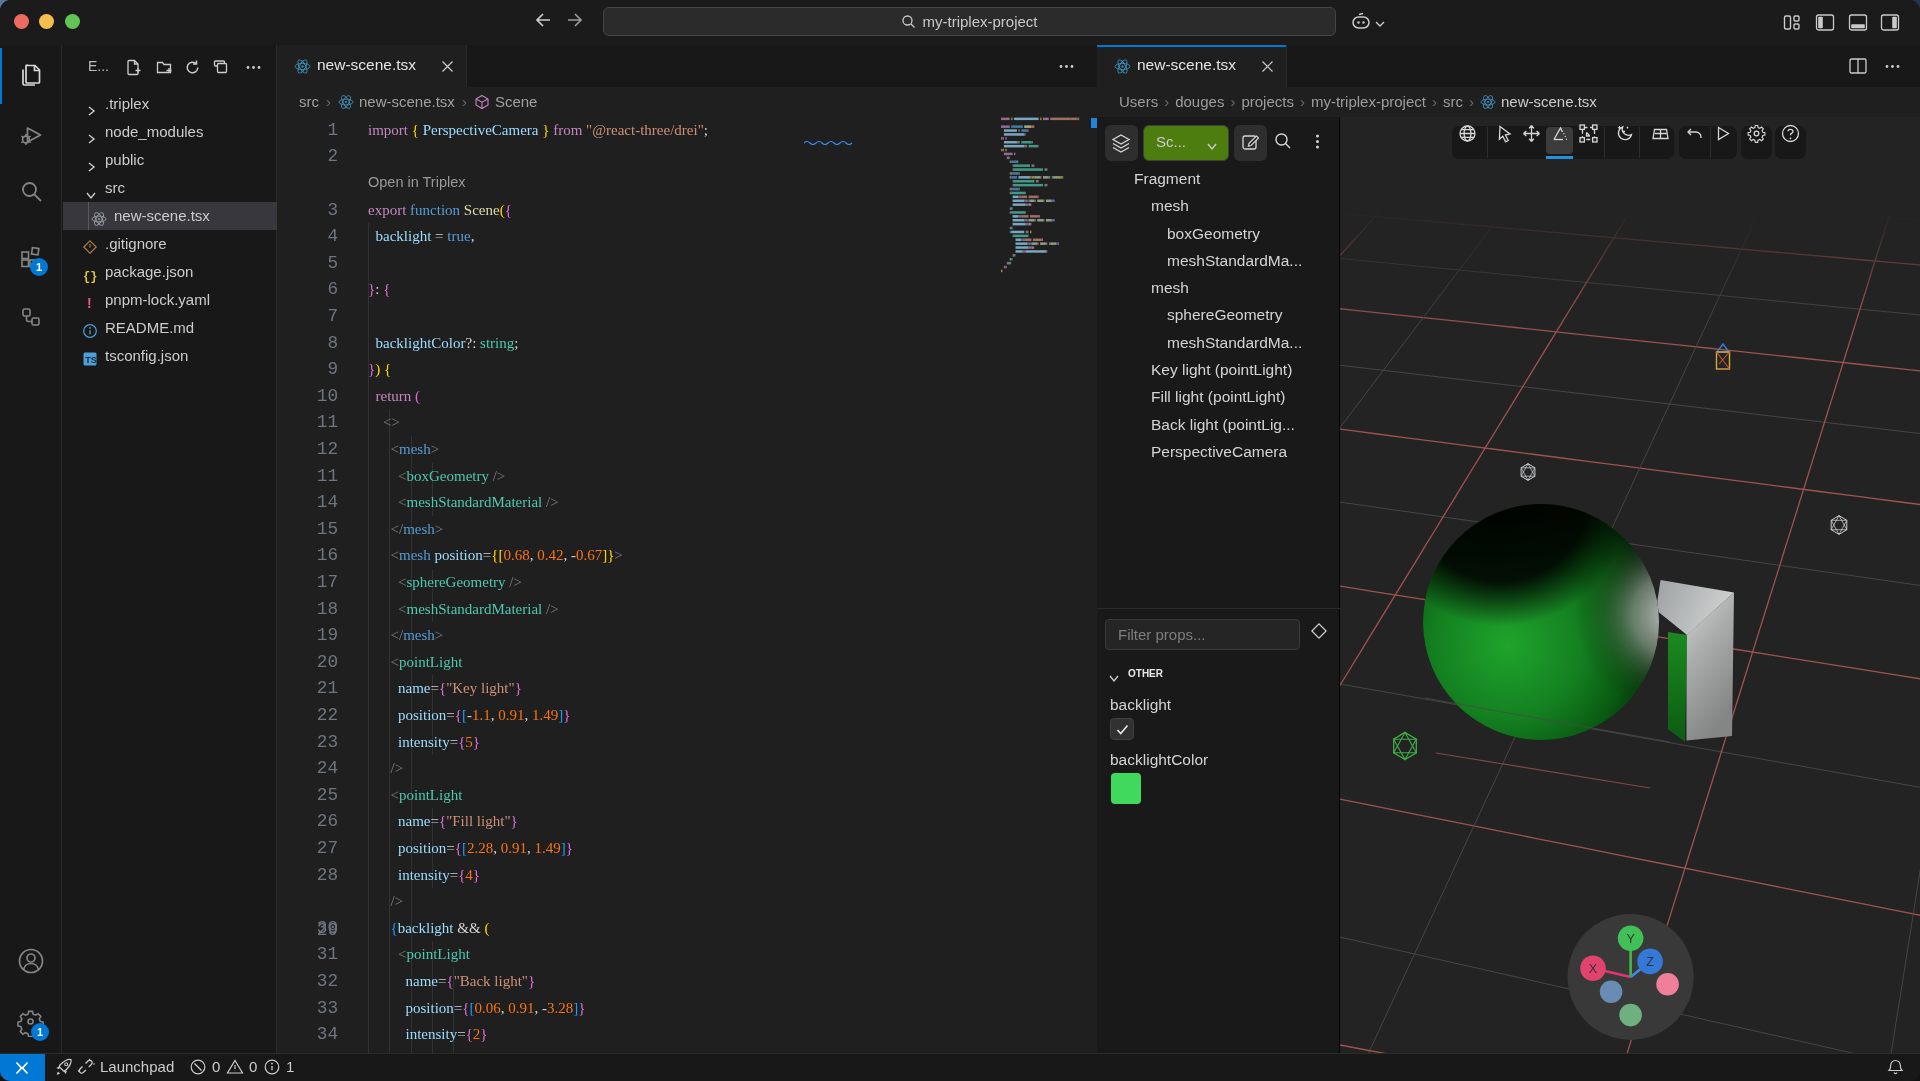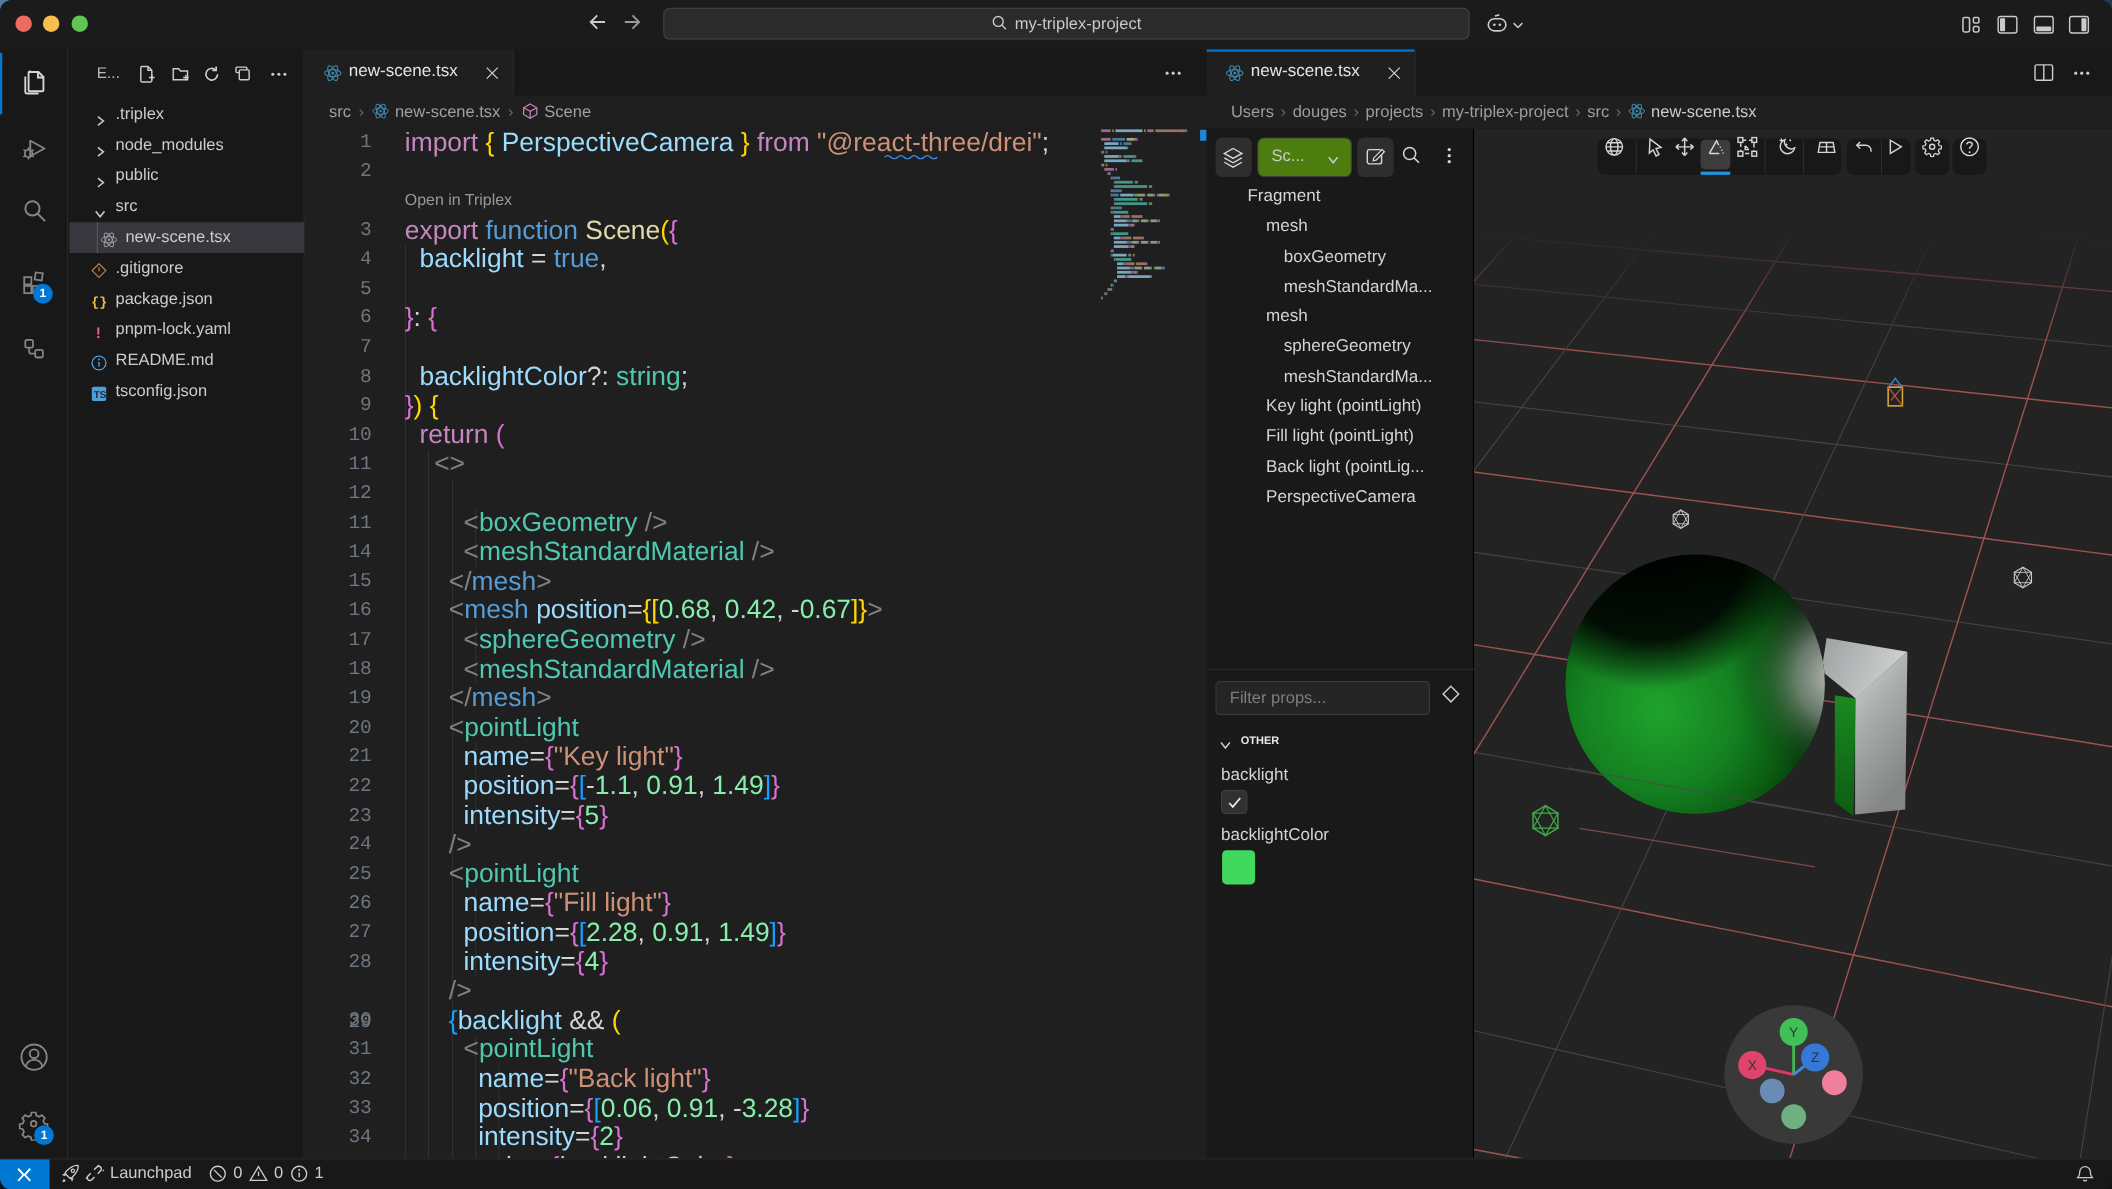--- a/index.html
+++ b/index.html
@@ -24,25 +24,25 @@
 .trow{position:absolute;left:0;width:214px;height:28px;font-size:15px;color:#cccccc;line-height:28px;white-space:nowrap}
 .trow.sel{background:#37373d}
 .tchev{position:absolute;left:22px;top:8px;width:12px;height:12px;color:#cccccc}
 .ticon{position:absolute;left:19px;top:6px;width:16px;height:16px}
 .tlabel{position:absolute;left:42px}
 
 #tabs1{position:absolute;left:277px;top:45px;width:820px;height:42px;background:#181818}
 .tab{position:absolute;left:0;top:0;height:42px;background:#1f1f1f;color:#e4e4e4;font-size:15.5px}
 #bc1{position:absolute;left:277px;top:87px;width:820px;height:30px;background:#1f1f1f;color:#a0a0a0;font-size:15px;line-height:30px;white-space:nowrap}
 #editor{position:absolute;left:277px;top:117px;width:820px;height:936px;background:#1f1f1f;overflow:hidden}
-.cl{position:absolute;left:0;width:630px;height:27px;font-family:Liberation Sans, sans-serif;font-size:24px;line-height:26.6px;white-space:pre}
+.cl{position:absolute;left:0;width:630px;height:27px;font-family:Liberation Serif, serif;font-size:15px;line-height:26.6px;white-space:pre}
 .ln{position:absolute;width:61px;text-align:right;font-family:"Liberation Mono",monospace;font-size:17.7px;line-height:26.6px;color:#6e7681}
 .guide{position:absolute;width:1px;background:#313131}
 .k{color:#C586C0}.bk{color:#569CD6}.f{color:#DCDCAA}.v{color:#9CDCFE}.s{color:#CE9178}
-.n{color:#86efac}.t{color:#4EC9B0}.tg{color:#569CD6}.p{color:#D4D4D4}.a{color:#808080}
+.n{color:#f97316}.t{color:#4EC9B0}.tg{color:#569CD6}.p{color:#D4D4D4}.a{color:#808080}
 .w{color:#D4D4D4}.g1{color:#FFD700}.g2{color:#DA70D6}.g3{color:#179FFF}
 .lens{position:absolute;font-size:14.5px;color:#999999;font-family:"Liberation Sans",sans-serif}
 
 #tabs2{position:absolute;left:1097px;top:45px;width:823px;height:42px;background:#181818}
 #bc2{position:absolute;left:1097px;top:87px;width:823px;height:30px;background:#1f1f1f;color:#9d9d9d;font-size:15px;line-height:30px;white-space:nowrap}
 #panel{position:absolute;left:1097px;top:117px;width:243px;height:936px;background:#191919;border-right:1px solid #000}
 .prow{position:absolute;left:0;width:243px;height:27px;font-size:15.5px;color:#d4d4d4;line-height:27px;white-space:nowrap}
 .toolbtn{position:absolute;top:8px;height:36px;background:#2e2e2e;border-radius:6px}
 #viewport{position:absolute;left:1340px;top:117px;width:580px;height:936px;background:#232323;overflow:hidden}
 .vtg{position:absolute;top:9px;height:33px;background:rgba(24,24,24,0.92);border-radius:7px}
@@ -291,20 +291,21 @@
       <div class="ln" style="top:186.00000000000003px">7</div>
       <div class="ln" style="top:212.60000000000002px">8</div>
       <div class="cl" style="left:91px;top:212.60000000000002px"><span class="p">  </span><span class="v">backlightColor</span><span class="p">?: </span><span class="t">string</span><span class="p">;</span></div>
       <div class="ln" style="top:239.20000000000002px">9</div>
       <div class="cl" style="left:91px;top:239.20000000000002px"><span class="g2">}</span><span class="g1">)</span><span class="p"> </span><span class="g1">{</span></div>
       <div class="ln" style="top:265.8px">10</div>
       <div class="cl" style="left:91px;top:265.8px"><span class="p">  </span><span class="k">return</span><span class="p"> </span><span class="g2">(</span></div>
       <div class="ln" style="top:292.40000000000003px">11</div>
       <div class="cl" style="left:91px;top:292.40000000000003px"><span class="a">    &lt;&gt;</span></div>
       <div class="ln" style="top:319.00000000000006px">12</div>
+      <div class="cl" style="left:91px;top:319.00000000000006px"><span class="a">      &lt;</span><span class="tg">mesh</span><span class="a">&gt;</span></div>
       <div class="ln" style="top:345.6px">11</div>
       <div class="cl" style="left:91px;top:345.6px"><span class="a">        &lt;</span><span class="t">boxGeometry</span><span class="a"> /&gt;</span></div>
       <div class="ln" style="top:372.20000000000005px">14</div>
       <div class="cl" style="left:91px;top:372.20000000000005px"><span class="a">        &lt;</span><span class="t">meshStandardMaterial</span><span class="a"> /&gt;</span></div>
       <div class="ln" style="top:398.8px">15</div>
       <div class="cl" style="left:91px;top:398.8px"><span class="a">      &lt;/</span><span class="tg">mesh</span><span class="a">&gt;</span></div>
       <div class="ln" style="top:425.40000000000003px">16</div>
       <div class="cl" style="left:91px;top:425.40000000000003px"><span class="a">      &lt;</span><span class="tg">mesh</span><span class="p"> </span><span class="v">position</span><span class="p">=</span><span class="g1">{[</span><span class="n">0.68</span><span class="p">, </span><span class="n">0.42</span><span class="p">, </span><span class="w">-</span><span class="n">0.67</span><span class="g1">]}</span><span class="a">&gt;</span></div>
       <div class="ln" style="top:452.00000000000006px">17</div>
       <div class="cl" style="left:91px;top:452.00000000000006px"><span class="a">        &lt;</span><span class="t">sphereGeometry</span><span class="a"> /&gt;</span></div>

